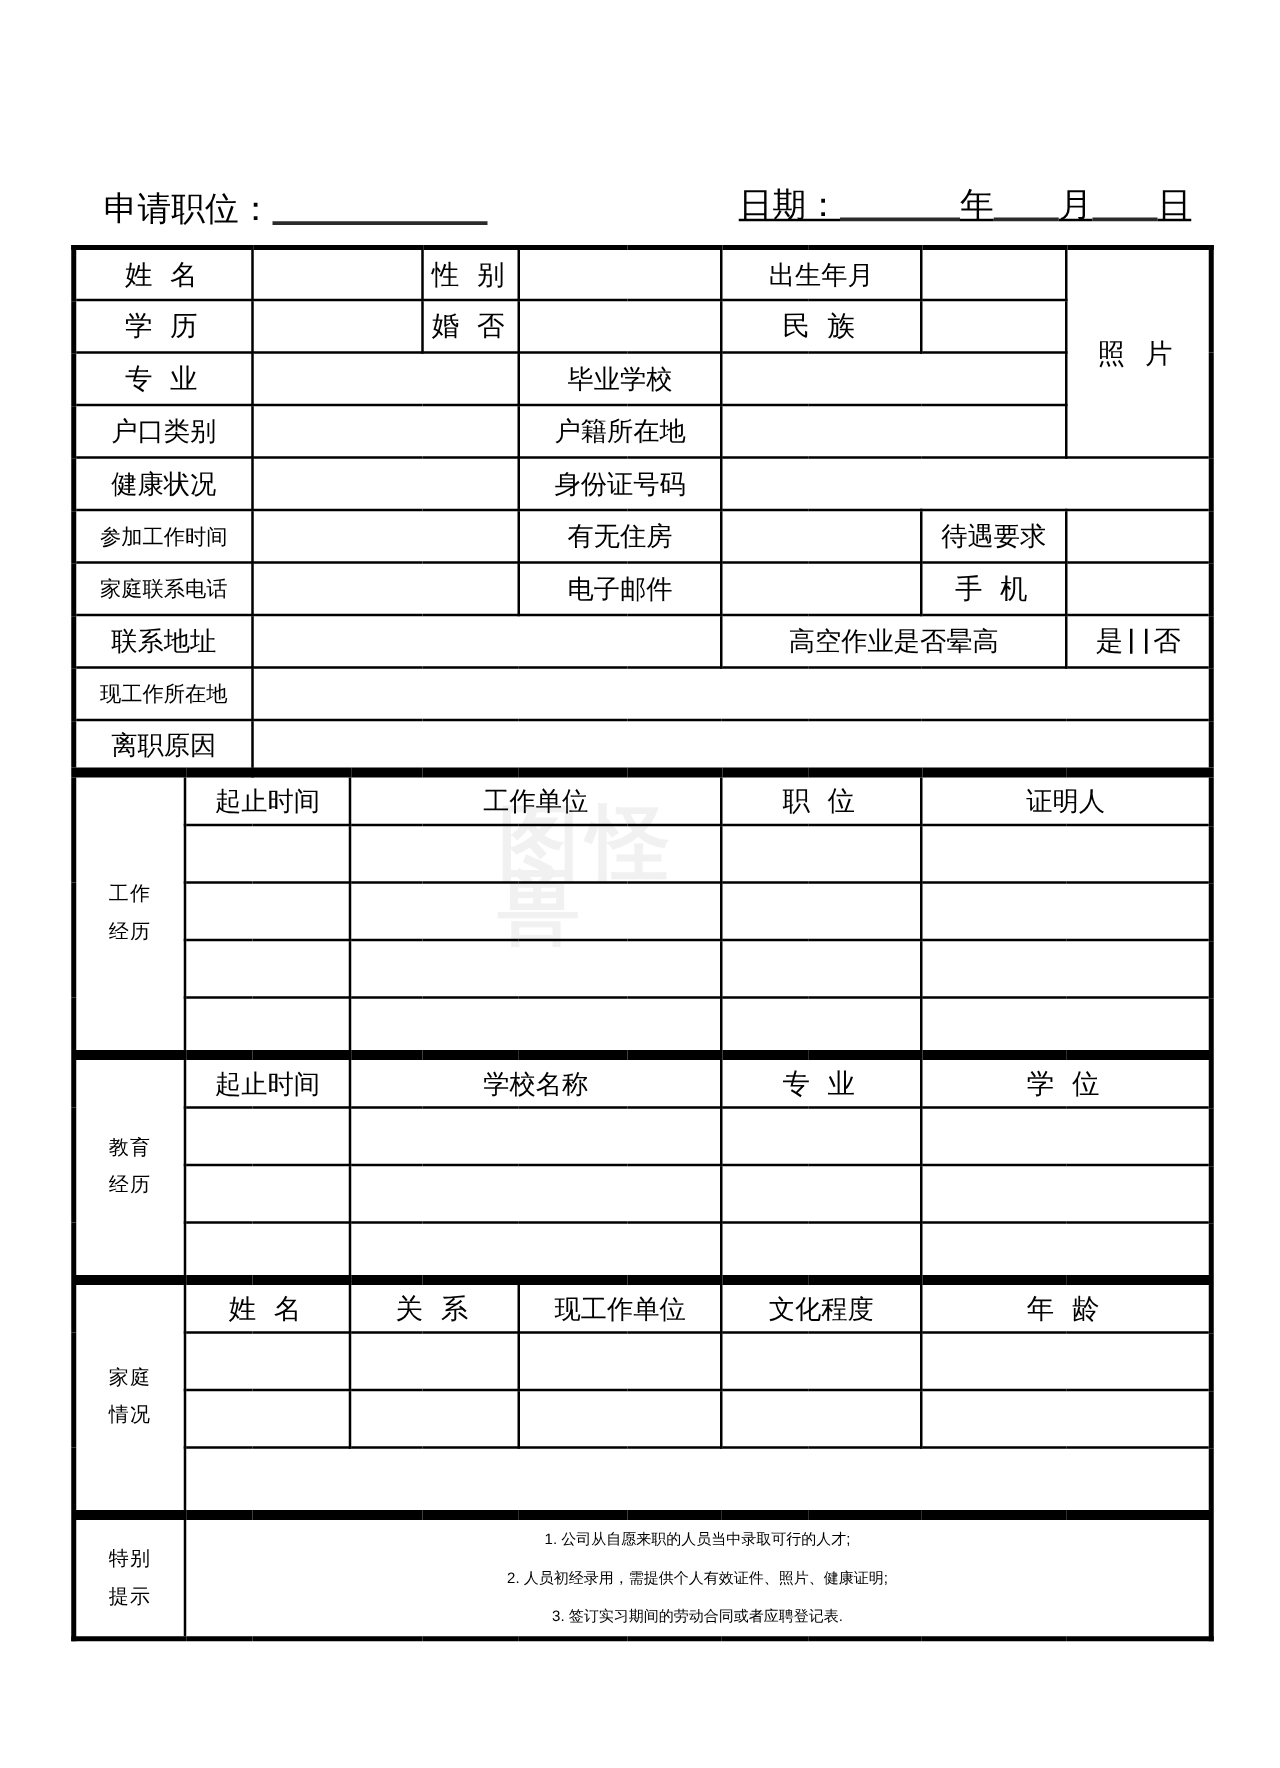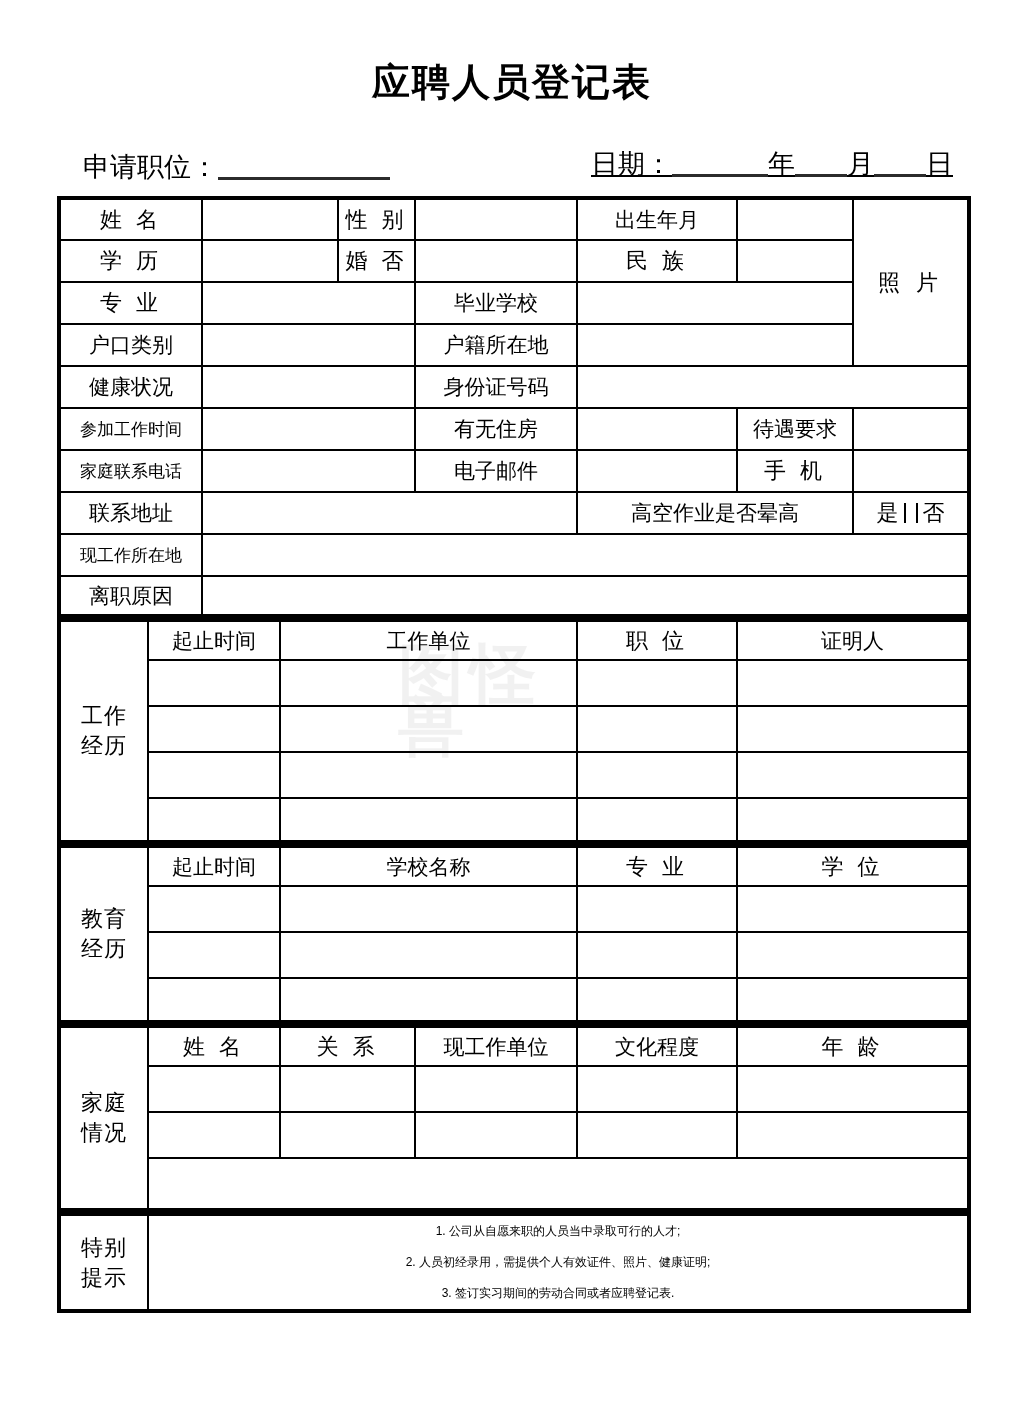--- a/index.html
+++ b/index.html
@@ -84,21 +84,21 @@
     text-align: center;
     vertical-align: middle;
     box-sizing: border-box;
   }
   .lbl       { font-size: 22px; white-space: nowrap; letter-spacing: 4px; }
   .lbl-sm    { font-size: 17px; white-space: nowrap; letter-spacing: 0px; }
   .lbl-md    { font-size: 21px; white-space: nowrap; letter-spacing: 0px; }
   .photo-cell { font-size: 22px; letter-spacing: 5px; margin-left: 48px; }
 
   .sect-label {
-    font-size: 22px;
+    font-size: 16px;
     letter-spacing: 1px;
     line-height: 30px;
   }
   .sect-label span { display: block; }
 
   .empty-row td { height: 46px; }
 
   
   .thick-top td  { border-top: 8px solid #000000; }
   .thick-bot td  { border-bottom: 4px solid #000; }
@@ -148,21 +148,20 @@
     color: #555;
     line-height: 52px;
     text-align: left;
   }
 </style>
 </head>
 <body>
 
 <div class="page">
 
-  <div class="doc-title">应聘人员登记表</div>
 
   <div class="header-row">
     <div class="hdr-left"><span>申请职位：</span><span class="blank-line bl-long"></span></div>
     <div class="hdr-right"><span>日期：</span><span class="blank-line bl-mid"></span><span>年</span><span class="blank-line bl-short"></span><span>月</span><span class="blank-line bl-short"></span><span>日</span></div>
   </div>
 
   <div class="watermark">
     <div>图怪</div>
     <div>兽</div>
   </div>

